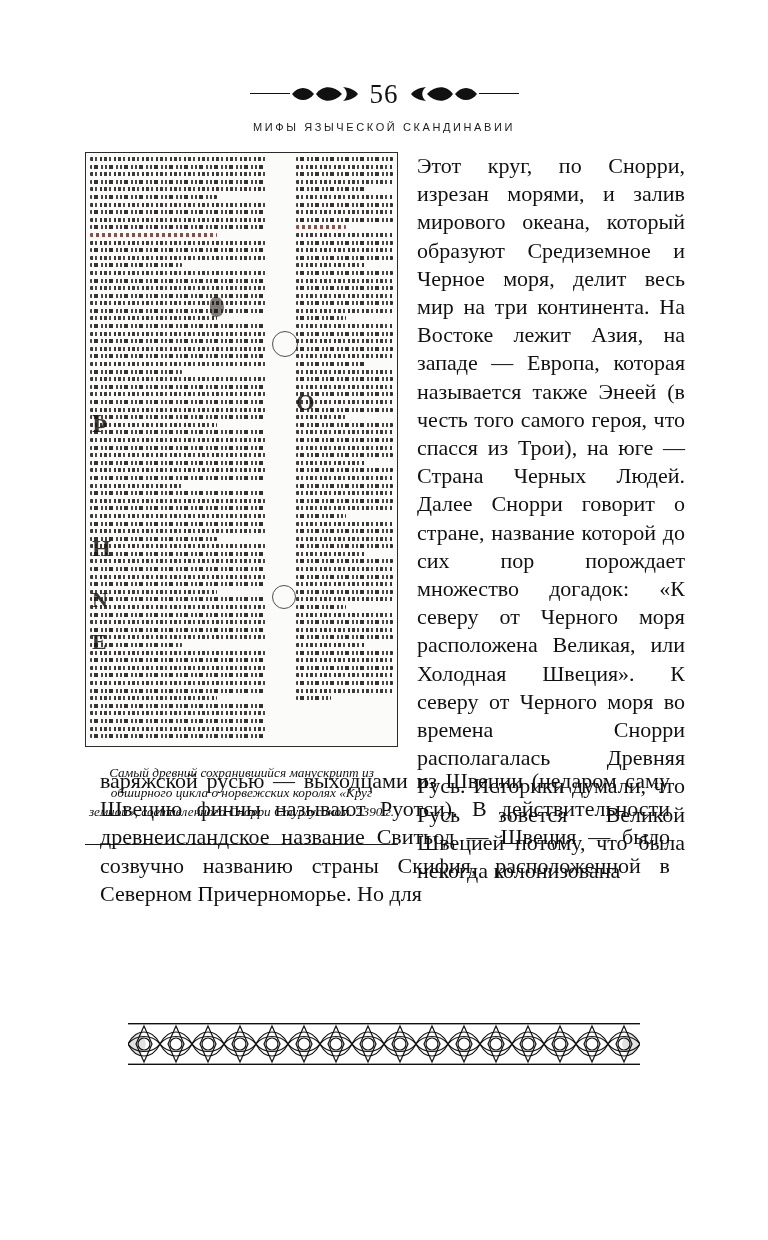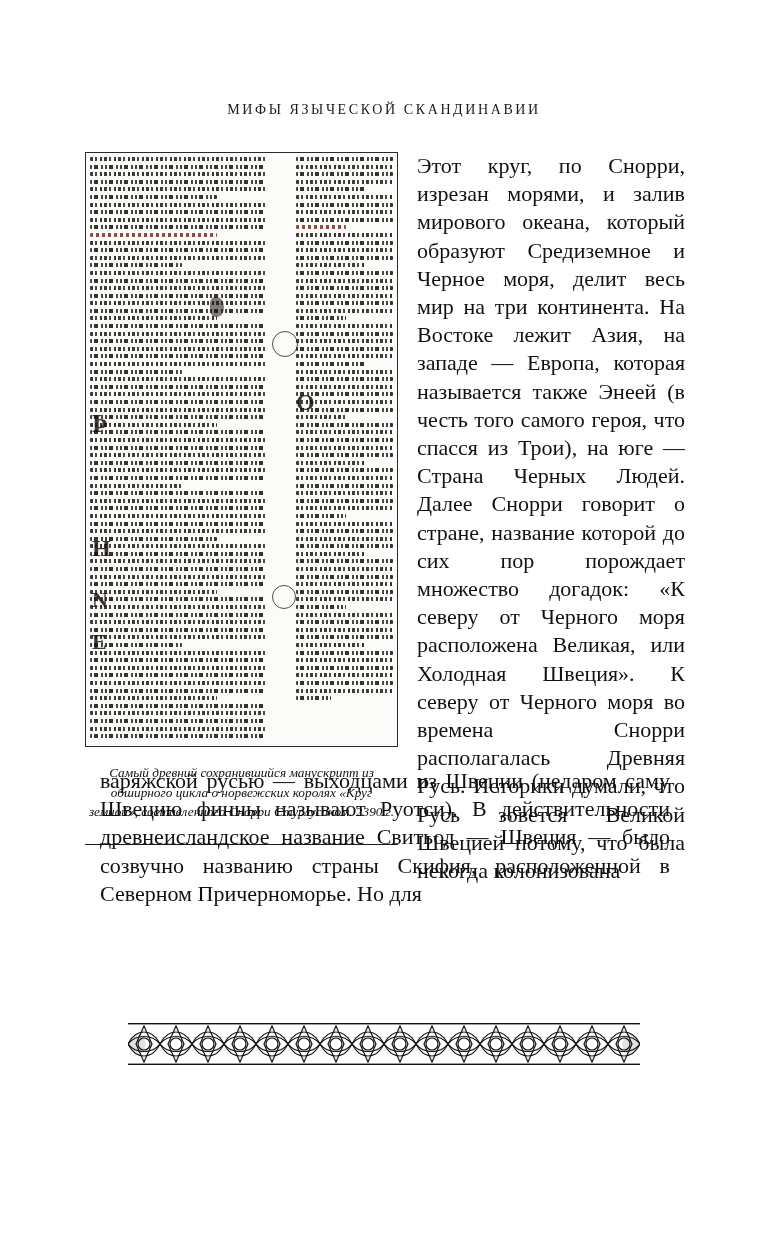--- a/index.html
+++ b/index.html
@@ -44,23 +44,23 @@
     letter-spacing: 1px;
     color: #111;
     line-height: 1;
   }
   .orn {
     color: #111;
     line-height: 1;
   }
   .orn svg { display: block; }
   .running-title {
-    margin-top: 26px;
-    font-family: Liberation Serif, serif;
-    font-size: 14px;
+    margin-top: 9px;
+    font-family: Liberation Sans, sans-serif;
+    font-size: 11px;
     letter-spacing: 2.6px;
     color: #1a1a1a;
     text-transform: uppercase;
   }
 
   
   .content {
     position: absolute;
     left: 85px;
     top: 152px;
@@ -210,20 +210,43 @@
     height: 42px;
   }
   .footer-band svg { display: block; }
 </style>
 </head>
 <body>
 
 <div class="page">
 
   <div class="header">
+    <div class="folio-row">
+      <span class="orn">
+        <svg width="110" height="22" viewBox="0 0 110 22">
+          <g fill="#111">
+            <path d="M0 11 L40 11 L40 10 L0 10 Z"></path>
+            <path d="M42 11 C48 3, 58 3, 64 11 C58 19, 48 19, 42 11 Z M46 11 C50 7, 56 7, 60 11 C56 15, 50 15, 46 11 Z"></path>
+            <path d="M66 11 C72 2, 84 2, 92 11 C84 20, 72 20, 66 11 Z M71 11 C76 5, 86 5, 89 11 C86 17, 76 17, 71 11 Z"></path>
+            <path d="M93 4 C101 5, 106 8, 108 11 C106 14, 101 17, 93 18 C98 14, 98 8, 93 4 Z"></path>
+          </g>
+        </svg>
+      </span>
+      <span class="folio-num">56</span>
+      <span class="orn">
+        <svg width="110" height="22" viewBox="0 0 110 22">
+          <g fill="#111" transform="translate(110,0) scale(-1,1)">
+            <path d="M0 11 L40 11 L40 10 L0 10 Z"></path>
+            <path d="M42 11 C48 3, 58 3, 64 11 C58 19, 48 19, 42 11 Z M46 11 C50 7, 56 7, 60 11 C56 15, 50 15, 46 11 Z"></path>
+            <path d="M66 11 C72 2, 84 2, 92 11 C84 20, 72 20, 66 11 Z M71 11 C76 5, 86 5, 89 11 C86 17, 76 17, 71 11 Z"></path>
+            <path d="M93 4 C101 5, 106 8, 108 11 C106 14, 101 17, 93 18 C98 14, 98 8, 93 4 Z"></path>
+          </g>
+        </svg>
+      </span>
+    </div>
     <div class="running-title">МИФЫ ЯЗЫЧЕСКОЙ СКАНДИНАВИИ</div>
   </div>
 
   <div class="content">
     <div class="cols">
 
       <div class="leftcol">
         <div class="figure">
           <div class="ms-inner">
 

